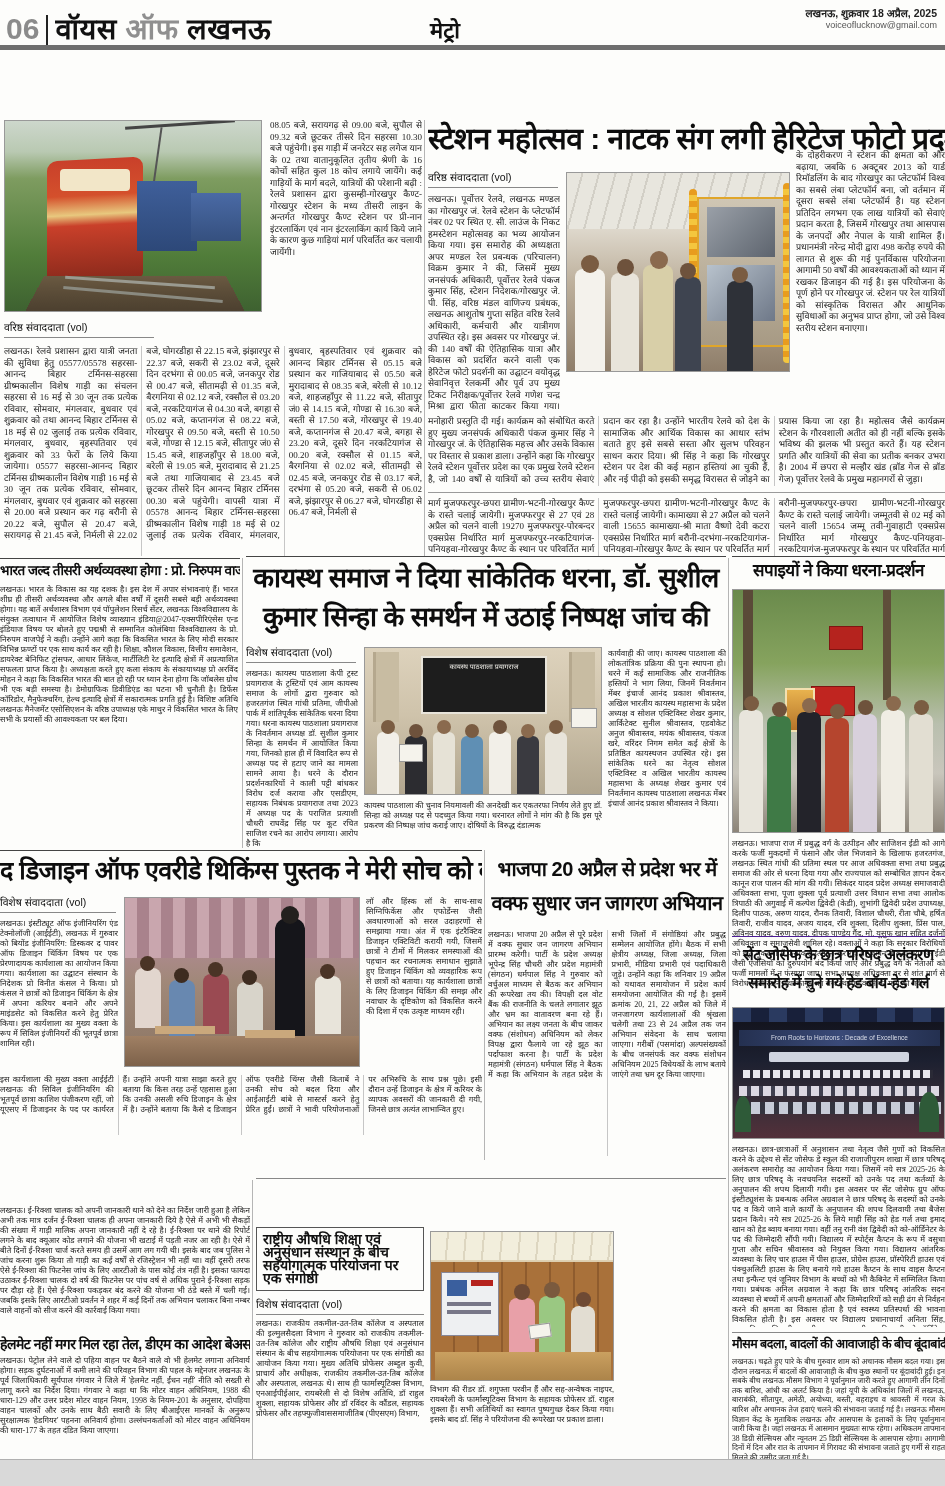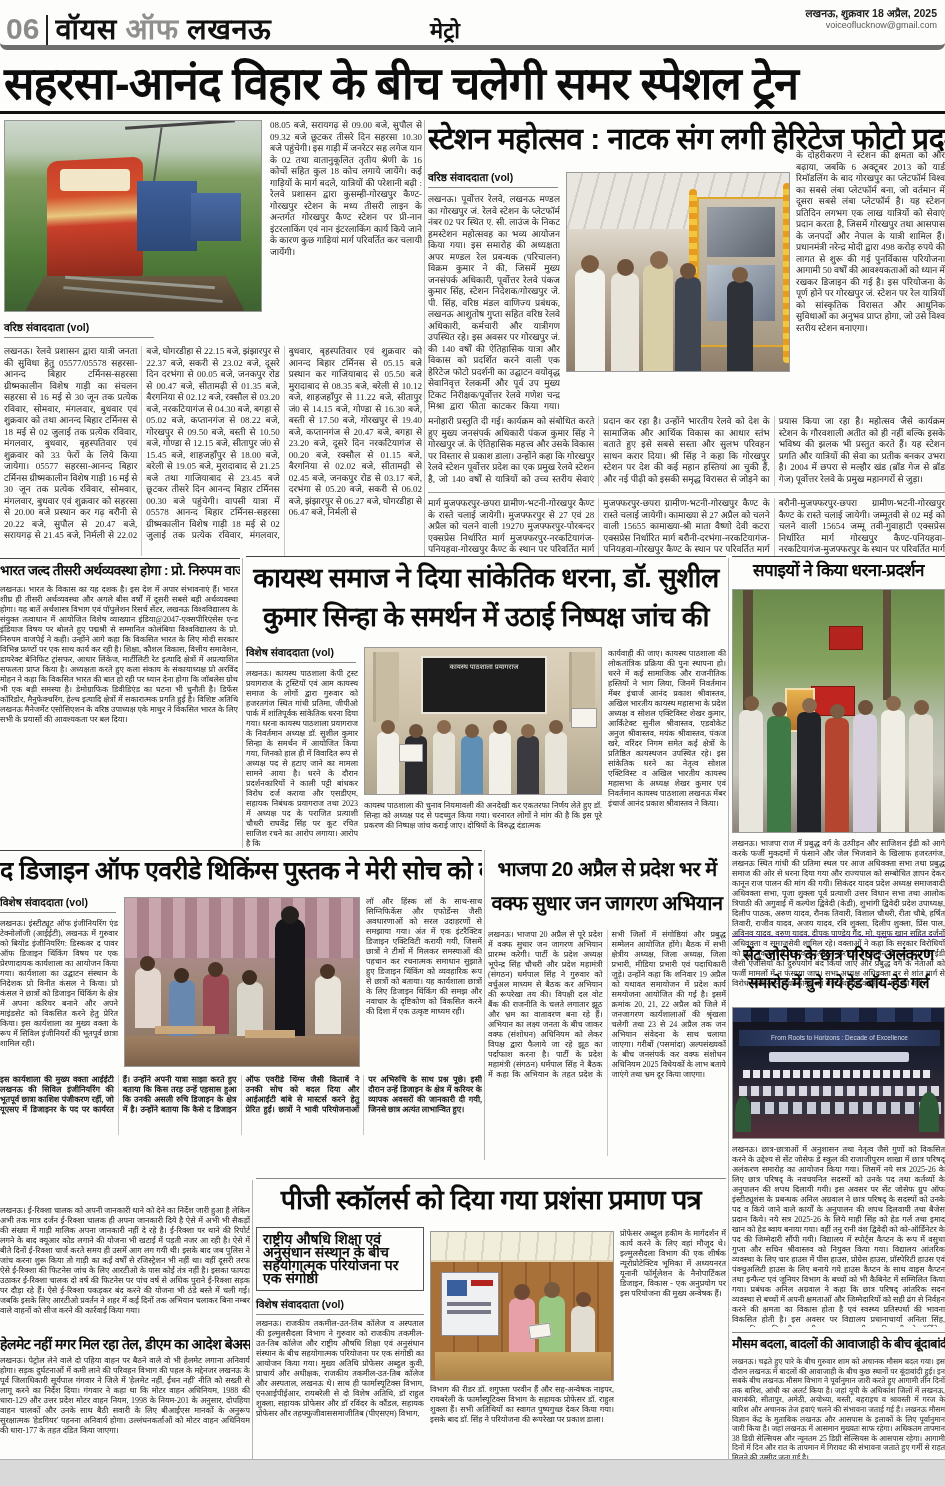--- a/index.html
+++ b/index.html
@@ -19,50 +19,49 @@
   .section-title { font-family:"Liberation Sans",sans-serif; font-weight:bold; font-size:22px; color:#111; }
   .dateline { font-family:"Liberation Sans",sans-serif; font-size:10.5px; font-weight:bold; color:#222; text-align:right; }
   .email { font-family:"Liberation Sans",sans-serif; font-size:9px; color:#555; text-align:right; }
   
   .lead-head {
     left:0; top:56px; width:945px; height:58px; border-bottom:3px solid #111;
     font-family:"Liberation Sans",sans-serif; font-weight:bold; font-size:45px; line-height:56px;
     letter-spacing:-1px; white-space:nowrap; overflow:hidden; color:#0d0d0d; text-align:left; padding-left:4px;
   }
   .head { font-family:"Liberation Sans",sans-serif; font-weight:bold; color:#0d0d0d; text-align:center; letter-spacing:-.5px; overflow:hidden; }
-  .byline { font-family:"Liberation Sans",sans-serif; font-weight:bold; font-size:10.5px; color:#111; border-bottom:1px solid #888; padding-bottom:3px; margin-bottom:4px; }
+  .byline { font-family:"Liberation Sans",sans-serif; font-weight:normal; font-size:10.5px; color:#111; border-bottom:1px solid #888; padding-bottom:3px; margin-bottom:4px; }
   .body-text { font-size:9px; line-height:11.5px; text-align:justify; color:#222; overflow:hidden; }
   .body-text.small { font-size:8px; line-height:10px; }
   .cols2 { column-count:2; column-gap:9px; column-rule:1px solid #c6c6c6; }
   .cols3 { column-count:3; column-gap:9px; column-rule:1px solid #c6c6c6; }
-  .cols4 { column-count:4; column-gap:9px; column-rule:1px solid #c6c6c6;font-weight:bold; }
+  .cols4 { column-count:4; column-gap:9px; column-rule:1px solid #c6c6c6; }
   .vrule { background:#b5b5b5; width:1px; }
   .hrule { background:#9a9a9a; height:1px; }
   .subhead-box { border:1.5px solid #555; padding:5px 6px; font-family:"Liberation Sans",sans-serif; font-weight:bold; font-size:14px; line-height:13px; color:#111; margin-bottom:6px; }
   
   .photo { position:relative; overflow:hidden; border:1px solid #999; }
   .photo > div { position:absolute; }
   
   .footer-bar { left:0; top:1459px; width:945px; height:27px; background:#d9d9d9; border-top:1px solid #b0b0b0; }
 </style>
 </head>
 <body>
 
 <div id="page">
 
-  <div class="abs header" style="padding:8px 6px 0 6px;border-radius:7px;">
+  <div class="abs header" style="padding:8px 6px 0 6px;">
     <span class="pgnum">06</span><span class="hbar"></span><span class="masthead"><span>वॉयस</span> <span class="gray">ऑफ</span> <span>लखनऊ</span></span>
     <span class="abs section-title" style="left:430px; top:14px;">मेट्रो</span>
     <div class="abs" style="right:8px; top:6px;">
       <div class="dateline">लखनऊ, शुक्रवार 18 अप्रैल, 2025</div>
       <div class="email">voiceoflucknow@gmail.com</div>
     </div>
   </div>
 
-  <div class="abs lead-head">सहरसा-आनंद विहार के बीच चलेगी समर स्पेशल ट्रेन</div>
 
   <div class="abs" style="left:4px; top:120px; width:418px; height:436px;">
     <div class="abs photo" style="left:0; top:0; width:258px; height:192px;">
       <div style="left:0;top:0;width:258px;height:192px;background:linear-gradient(180deg,#cdd7cc 0%,#b9c9b2 16%,#7e9c60 30%,#517d3a 70%,#3d6030 100%);"></div>
       <div style="left:150px;top:6px;width:2px;height:80px;background:#555;transform:rotate(8deg);"></div>
       <div style="left:120px;top:2px;width:110px;height:3px;background:#444;transform:rotate(-4deg);"></div>
       <div style="left:42px;top:38px;width:96px;height:120px;background:linear-gradient(180deg,#c9402a 0%,#d4502c 30%,#e8c87e 46%,#c9402a 55%,#8c2a1c 100%);border-radius:10px 10px 4px 4px;transform:skewY(-3deg);"></div>
       <div style="left:55px;top:48px;width:70px;height:22px;background:#f2e6c8;border-radius:4px;"></div>
       <div style="left:132px;top:60px;width:60px;height:70px;background:linear-gradient(180deg,#3f5f9a,#2d4878);"></div>
       <div style="left:186px;top:72px;width:50px;height:48px;background:linear-gradient(180deg,#4a6aa5,#35507f);"></div>
@@ -219,21 +218,20 @@
   </div>
 
   <div class="abs" style="left:0; top:1142px; width:250px; height:318px;">
     <div class="abs body-text small" style="left:0; top:64px; width:250px; height:124px;">लखनऊ। ई-रिक्शा चालक को अपनी जानकारी थाने को देने का निर्देश जारी हुआ है लेकिन अभी तक मात्र दर्जन ई-रिक्शा चालक ही अपना जानकारी दिये है ऐसे में अभी भी सैकड़ों की संख्या में गाड़ी मालिक अपना जानकारी नहीं दे रहे है। ई-रिक्शा पर थाने की रिपोर्ट लगने के बाद क्यूआर कोड लगाने की योजना भी खटाई में पड़ती नजर आ रही है। ऐसे में बीते दिनों ई-रिक्शा चार्ज करते समय ही उसमें आग लग गयी थी। इसके बाद जब पुलिस ने जांच करना शुरू किया तो गाड़ी का कई वर्षों से रजिस्ट्रेशन भी नहीं था। वहीं दूसरी तरफ ऐसे ई-रिक्शा की फिटनेस जांच के लिए आरटीओ के पास कोई तंत्र नहीं है। इसका फायदा उठाकर ई-रिक्शा चालक दो वर्ष की फिटनेस पर पांच वर्ष से अधिक पुराने ई-रिक्शा सड़क पर दौड़ा रहे हैं। ऐसे ई-रिक्शा पकड़कर बंद करने की योजना भी ठंडे बस्ते में चली गई। जबकि इसके लिए आरटीओ प्रवर्तन ने शहर में कई दिनों तक अभियान चलाकर बिना नम्बर वाले वाहनों को सीज करने की कार्रवाई किया गया।</div>
     <div class="abs head" style="left:0; top:192px; width:250px; font-size:14px; line-height:20px; white-space:nowrap;">हेलमेट नहीं मगर मिल रहा तेल, डीएम का आदेश बेअसर</div>
     <div class="abs body-text small" style="left:0; top:214px; width:250px; height:100px;">लखनऊ। पेट्रोल लेने वाले दो पहिया वाहन पर बैठने वाले वो भी हेलमेट लगाना अनिवार्य होगा। सड़क दुर्घटनाओं में कमी लाने की परिवहन विभाग की पहल के मद्देनजर लखनऊ के पूर्व जिलाधिकारी सूर्यपाल गंगवार ने जिले में 'हेलमेट नहीं, ईंधन नहीं' नीति को सख्ती से लागू करने का निर्देश दिया। गंगवार ने कहा था कि मोटर वाहन अधिनियम, 1988 की धारा-129 और उत्तर प्रदेश मोटर वाहन नियम, 1998 के नियम-201 के अनुसार, दोपहिया वाहन चालकों और उनके साथ बैठी सवारी के लिए बीआईएस मानकों के अनुरूप सुरक्षात्मक 'हेडगियर' पहनना अनिवार्य होगा। उल्लंघनकर्ताओं को मोटर वाहन अधिनियम की धारा-177 के तहत दंडित किया जाएगा।</div>
   </div>
   <div class="abs vrule" style="left:252px; top:1180px; height:280px;"></div>
 
   <div class="abs" style="left:256px; top:1178px; width:470px; height:282px; border-top:1px solid #888;">
-    <div class="abs head" style="left:0; top:2px; width:470px; font-size:27px; line-height:38px; white-space:nowrap;">पीजी स्कॉलर्स को दिया गया प्रशंसा प्रमाण पत्र</div>
     <div class="abs" style="left:0; top:48px; width:168px;">
       <div class="subhead-box">राष्ट्रीय औषधि शिक्षा एवं अनुसंधान संस्थान के बीच सहयोगात्मक परियोजना पर एक संगोष्ठी</div>
       <div class="byline">विशेष संवाददाता (vol)</div>
       <div class="body-text small" style="height:150px;">लखनऊ। राजकीय तकमील-उत-तिब कॉलेज व अस्पताल की इल्मुलसैदला विभाग ने गुरुवार को राजकीय तकमील-उत-तिब कॉलेज और राष्ट्रीय औषधि शिक्षा एवं अनुसंधान संस्थान के बीच सहयोगात्मक परियोजना पर एक संगोष्ठी का आयोजन किया गया। मुख्य अतिथि प्रोफेसर अब्दुल कुवी, प्राचार्य और अधीक्षक, राजकीय तकमील-उत-तिब कॉलेज और अस्पताल, लखनऊ थे। साथ ही फार्मास्यूटिक्स विभाग, एनआईपीईआर, रायबरेली से दो विशेष अतिथि, डॉ राहुल शुक्ला, सहायक प्रोफेसर और डॉ रविंदर के कौंडल, सहायक प्रोफेसर और तहफ्फुजीवाससमाजीतिब (पीएसएम) विभाग,</div>
     </div>
     <div class="abs photo" style="left:174px; top:52px; width:184px; height:150px;">
       <div style="left:0;top:0;width:184px;height:150px;background:linear-gradient(180deg,#f0ead8 0%,#e0d4b8 18%,#b5824a 40%,#9a6a38 100%);"></div>
       <div style="left:0;top:0;width:184px;height:28px;background:repeating-linear-gradient(95deg,#f2eedc 0 16px,#ddd6c0 16px 18px);"></div>
       <div style="left:0;top:30px;width:184px;height:120px;background:repeating-linear-gradient(90deg,#a9713a 0 22px,#8f5c2e 22px 24px);"></div>
       <div style="left:10px;top:40px;width:58px;height:64px;background:#eef0f2;border:1px solid #889;"></div>
@@ -244,21 +242,20 @@
       <div style="left:78px;top:66px;width:26px;height:84px;background:#e8a0a8;border-radius:8px 8px 0 0;"></div>
         <div style="left:83px;top:52px;width:16px;height:16px;background:#6e4a34;border-radius:50%;"></div>
       <div style="left:108px;top:64px;width:26px;height:86px;background:#9ac882;border-radius:8px 8px 0 0;"></div>
         <div style="left:113px;top:50px;width:16px;height:16px;background:#7a5a3e;border-radius:50%;"></div>
       <div style="left:98px;top:92px;width:22px;height:14px;background:#f5f3ec;border:1px solid #999;transform:rotate(-8deg);"></div>
       <div style="left:140px;top:74px;width:24px;height:76px;background:#e2ddd2;border-radius:8px 8px 0 0;"></div>
         <div style="left:145px;top:60px;width:15px;height:15px;background:#6e4a34;border-radius:50%;"></div>
       <div style="left:4px;top:120px;width:176px;height:30px;background:linear-gradient(180deg,#caa060,#aa8248);"></div>
     </div>
     <div class="abs body-text small" style="left:174px; top:206px; width:184px; height:70px;">विभाग की रीडर डॉ. शगुफ्ता परवीन हैं और सह-अन्वेषक नाइपर, रायबरेली के फार्मास्यूटिक्स विभाग के सहायक प्रोफेसर डॉ. राहुल शुक्ला हैं। सभी अतिथियों का स्वागत पुष्पगुच्छ देकर किया गया। इसके बाद डॉ. सिंह ने परियोजना की रूपरेखा पर प्रकाश डाला।</div>
-    <div class="abs body-text small" style="left:364px; top:50px; width:106px; height:226px;">प्रोफेसर अब्दुल हकीम के मार्गदर्शन में कार्य करने के लिए वहां मौजूद थे। इल्मुलसैदला विभाग की एक शीर्षक न्यूरोप्रोटेक्टिव भूमिका में अध्ययनरत यूनानी फॉर्मूलेशन के नैनोपार्टिकल डिजाइन, विकास - एक अनुप्रयोग पर इस परियोजना की मुख्य अन्वेषक हैं।</div>
   </div>
 
   <div class="abs" style="left:732px; top:1332px; width:213px; height:128px; border-top:1px solid #888;">
     <div class="abs head" style="left:0; top:2px; width:213px; font-size:12.5px; line-height:18px; white-space:nowrap;">मौसम बदला, बादलों की आवाजाही के बीच बूंदाबांदी</div>
     <div class="abs body-text" style="left:0; top:24px; width:213px; height:102px; font-size:7.6px; line-height:9.6px;">लखनऊ। चढ़ते हुए पारे के बीच गुरुवार शाम को अचानक मौसम बदल गया। इस दौरान लखनऊ में बादलों की आवाजाही के बीच कुछ स्थानों पर बूंदाबांदी हुई। इन सबके बीच लखनऊ मौसम विभाग ने पूर्वानुमान जारी करते हुए आगामी तीन दिनों तक बारिश, आंधी का अलर्ट किया है। जहां यूपी के अधिकांश जिलों में लखनऊ, बाराबंकी, सीतापुर, अमेठी, अयोध्या, बस्ती, बहराइच व श्रावस्ती में गरज के बारिश और अचानक तेज हवाएं चलने की संभावना जताई गई है। लखनऊ मौसम विज्ञान केंद्र के मुताबिक लखनऊ और आसपास के इलाकों के लिए पूर्वानुमान जारी किया है। जहां लखनऊ में आसमान मुख्यतः साफ रहेगा। अधिकतम तापमान 38 डिग्री सेल्सियस और न्यूनतम 25 डिग्री सेल्सियस के आसपास रहेगा। आगामी दिनों में दिन और रात के तापमान में गिरावट की संभावना जताते हुए गर्मी से राहत मिलने की उम्मीद जता गई है।</div>
   </div>
 
   <div class="abs footer-bar"></div>
 
 </div>

